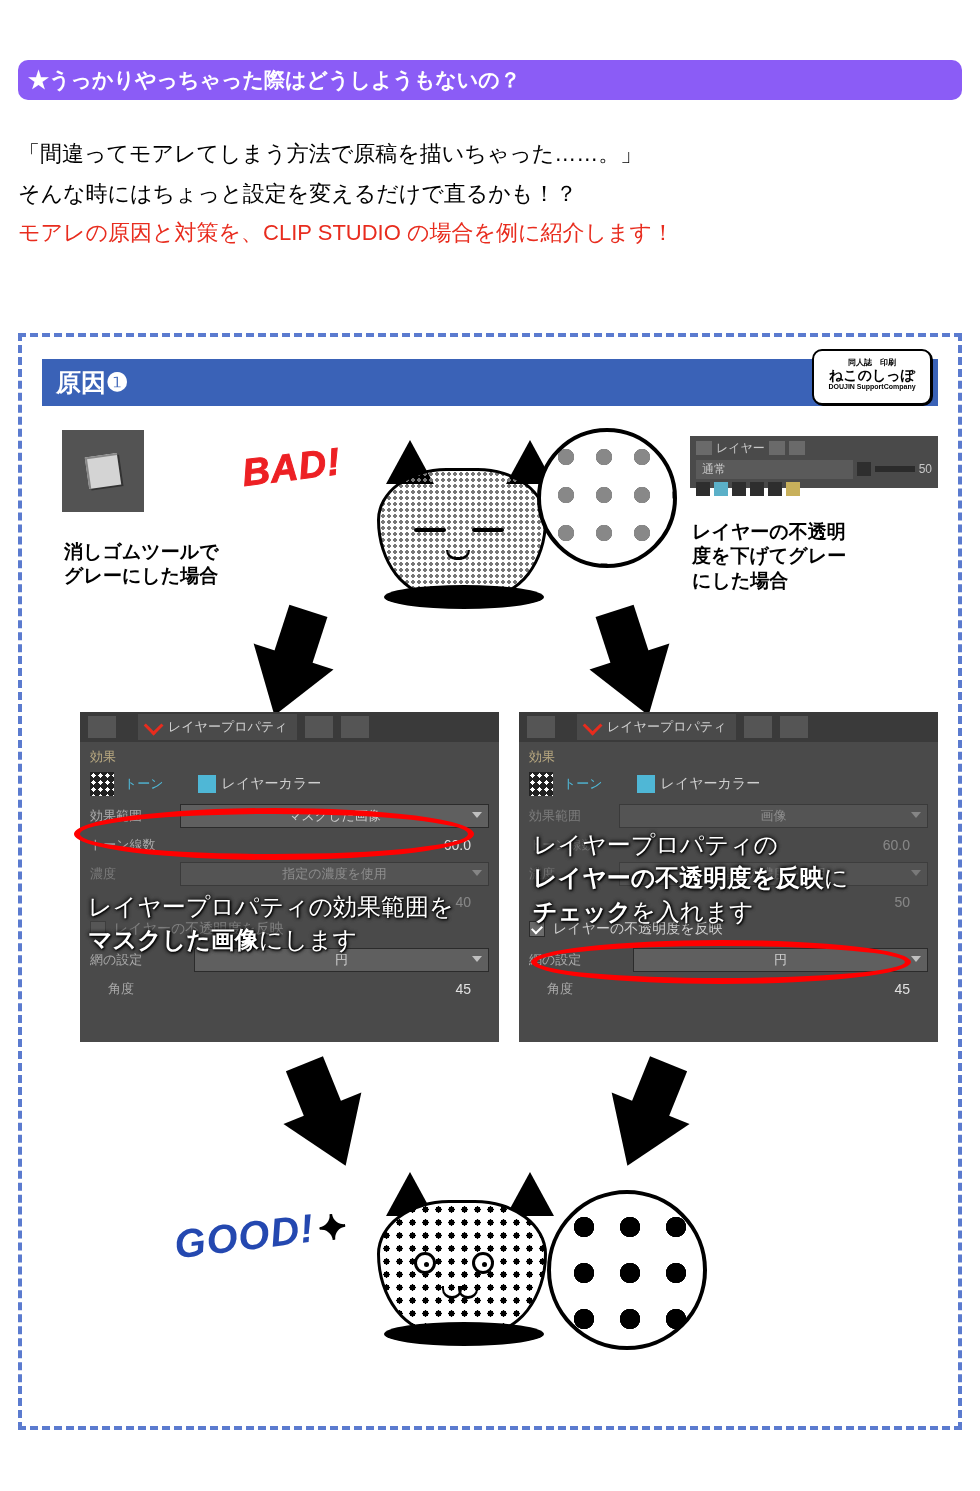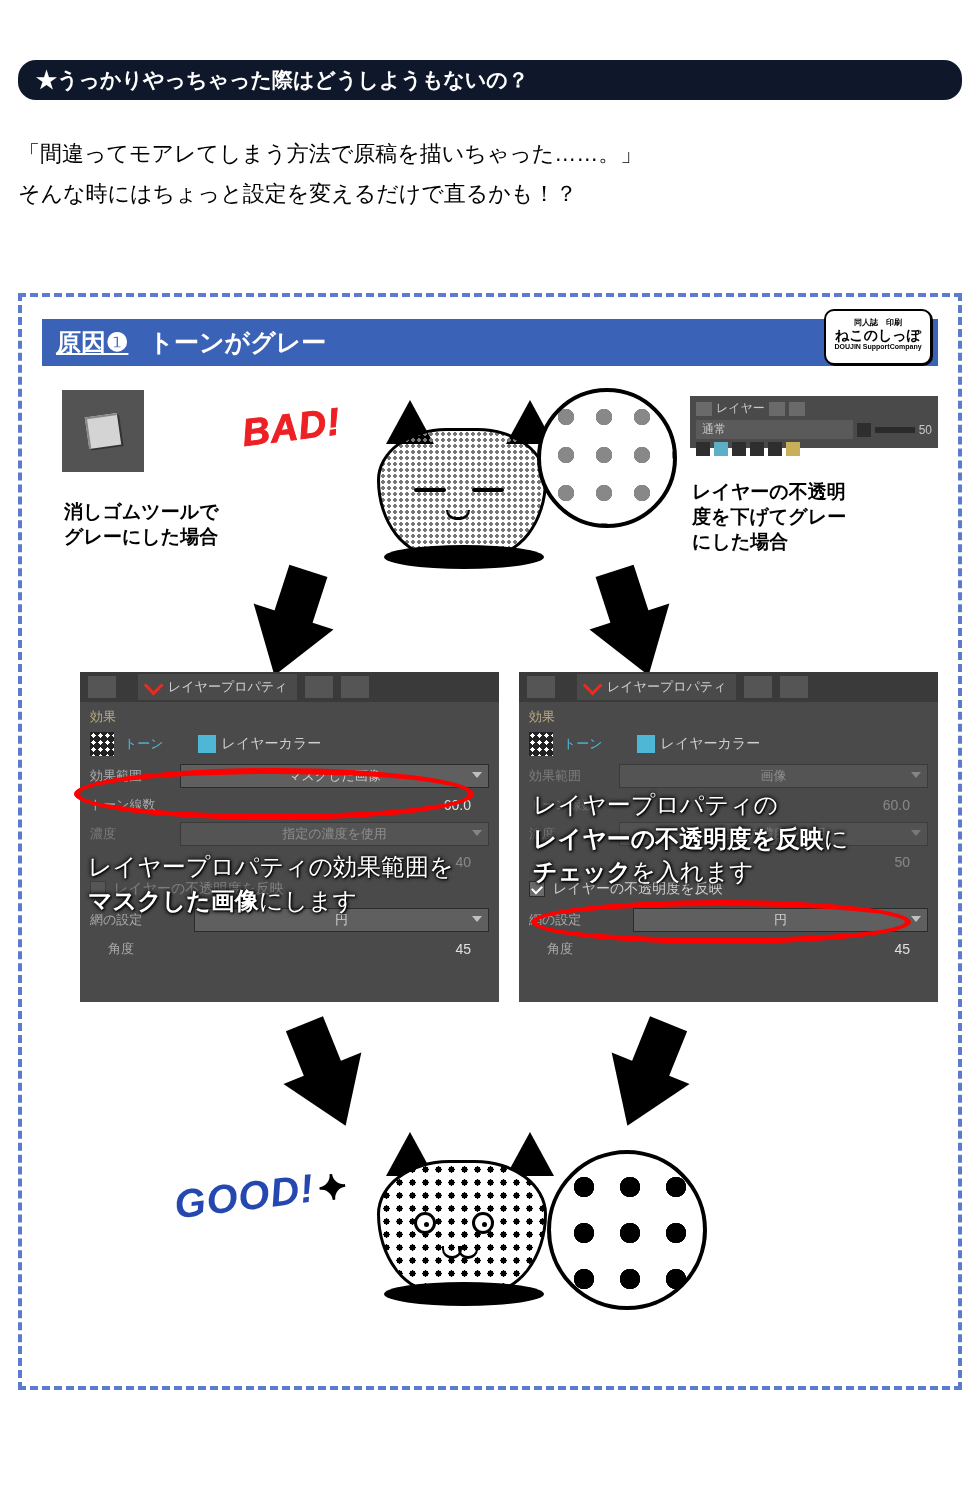--- a/index.html
+++ b/index.html
@@ -5,24 +5,24 @@
   * { box-sizing: border-box; margin: 0; padding: 0; }
   body {
     width: 980px;
     font-family: "Hiragino Kaku Gothic Pro", "Meiryo", sans-serif;
     background: #fff;
     color: #000;
   }
   .page { padding: 18px 18px 30px 18px; }
 
   .title-bar {
-    background: #0f172a;
+    background: #8b5cf6;
     color: #fff;
-    border-radius: 18px;
-    padding: 6px 18px;
+    border-radius: 10px;
+    padding: 6px 10px;
     font-size: 21px;
     font-weight: bold;
     margin-top: 42px;
   }
   .intro { margin: 34px 0 0 0; font-size: 22px; line-height: 1.8; }
   .intro .red { color: #e82c1e; }
 
   .box {
     margin-top: 80px;
     border: 4px dashed #5b7bcf;
@@ -33,26 +33,26 @@
     background: #3a62b7;
     color: #fff;
     font-size: 25px;
     font-weight: bold;
     padding: 7px 14px;
     display: flex;
     align-items: center;
     position: relative;
   }
   .box-header .circ-num {
-    display:inline-block; margin-right: 20px; text-decoration: underline;
+    display:inline-block; margin-right: 14px;
   }
   .logo {
     position:absolute;
     right:6px; top:-10px;
-    width:108px; height:56px;
+    width:120px; height:56px;
     background:#fff;
     border:2px solid #000;
     border-radius:10px;
     font-size:10px;
     text-align:center;
     color:#000;
     line-height:1.1;
     padding-top:8px;
     box-shadow:1px 1px 0 #000;
   }
@@ -245,26 +245,26 @@
 </head>
 <body>
 
 <div class="page">
 
   <div class="title-bar">★うっかりやっちゃった際はどうしようもないの？</div>
 
   <div class="intro">
     <div>「間違ってモアレてしまう方法で原稿を描いちゃった……。」</div>
     <div>そんな時にはちょっと設定を変えるだけで直るかも！？</div>
+    <div class="red">モアレの原因と対策を、CLIP STUDIO の場合を例に紹介します！</div>
   </div>
 
   <div class="box">
     <div class="box-header">
       <span class="circ-num">原因❶</span>
-      <span>トーンがグレー</span>
       <div class="logo">
         <div style="font-size:8px">同人誌　印刷</div>
         <div style="font-size:14px;font-weight:bold">ねこのしっぽ</div>
         <div style="font-size:7px">DOUJIN SupportCompany</div>
       </div>
     </div>
 
     <div class="upper">
       <div class="eraser-swatch">
           <div class="inner"></div>

